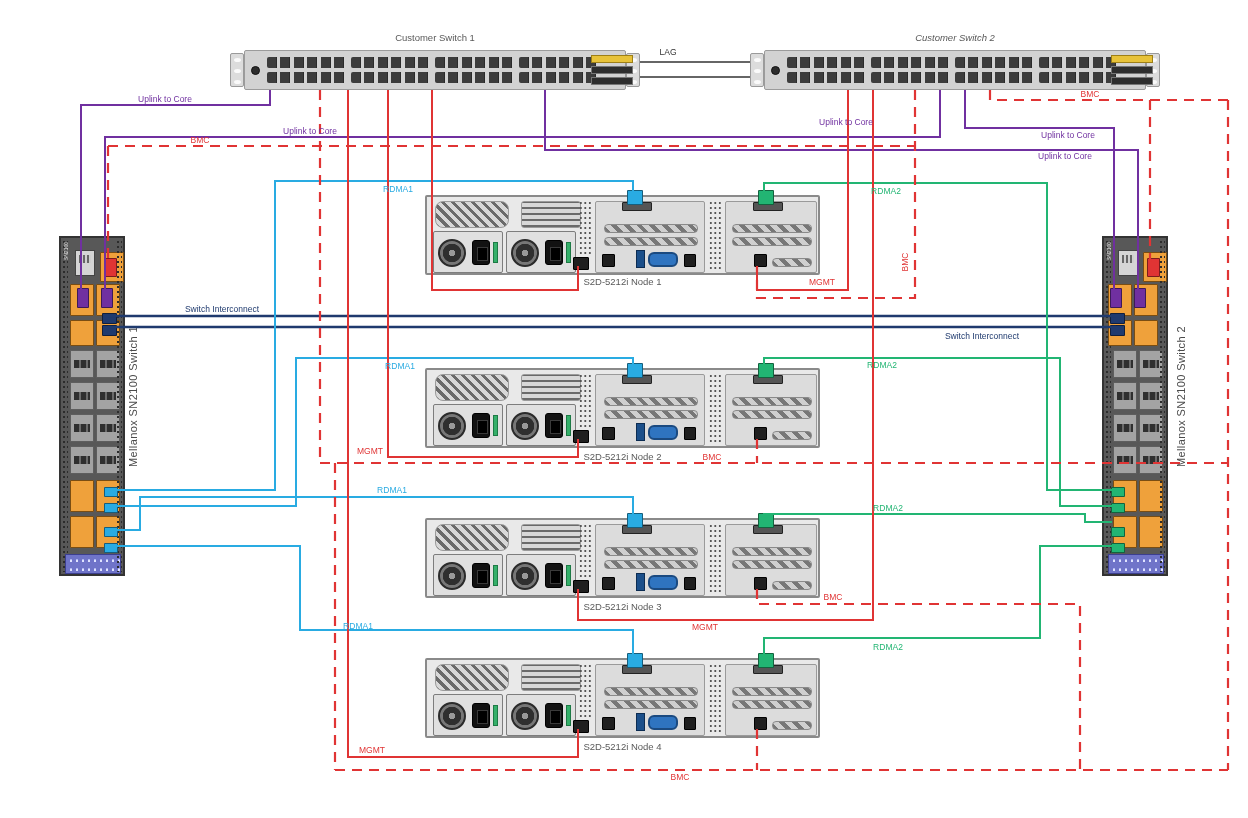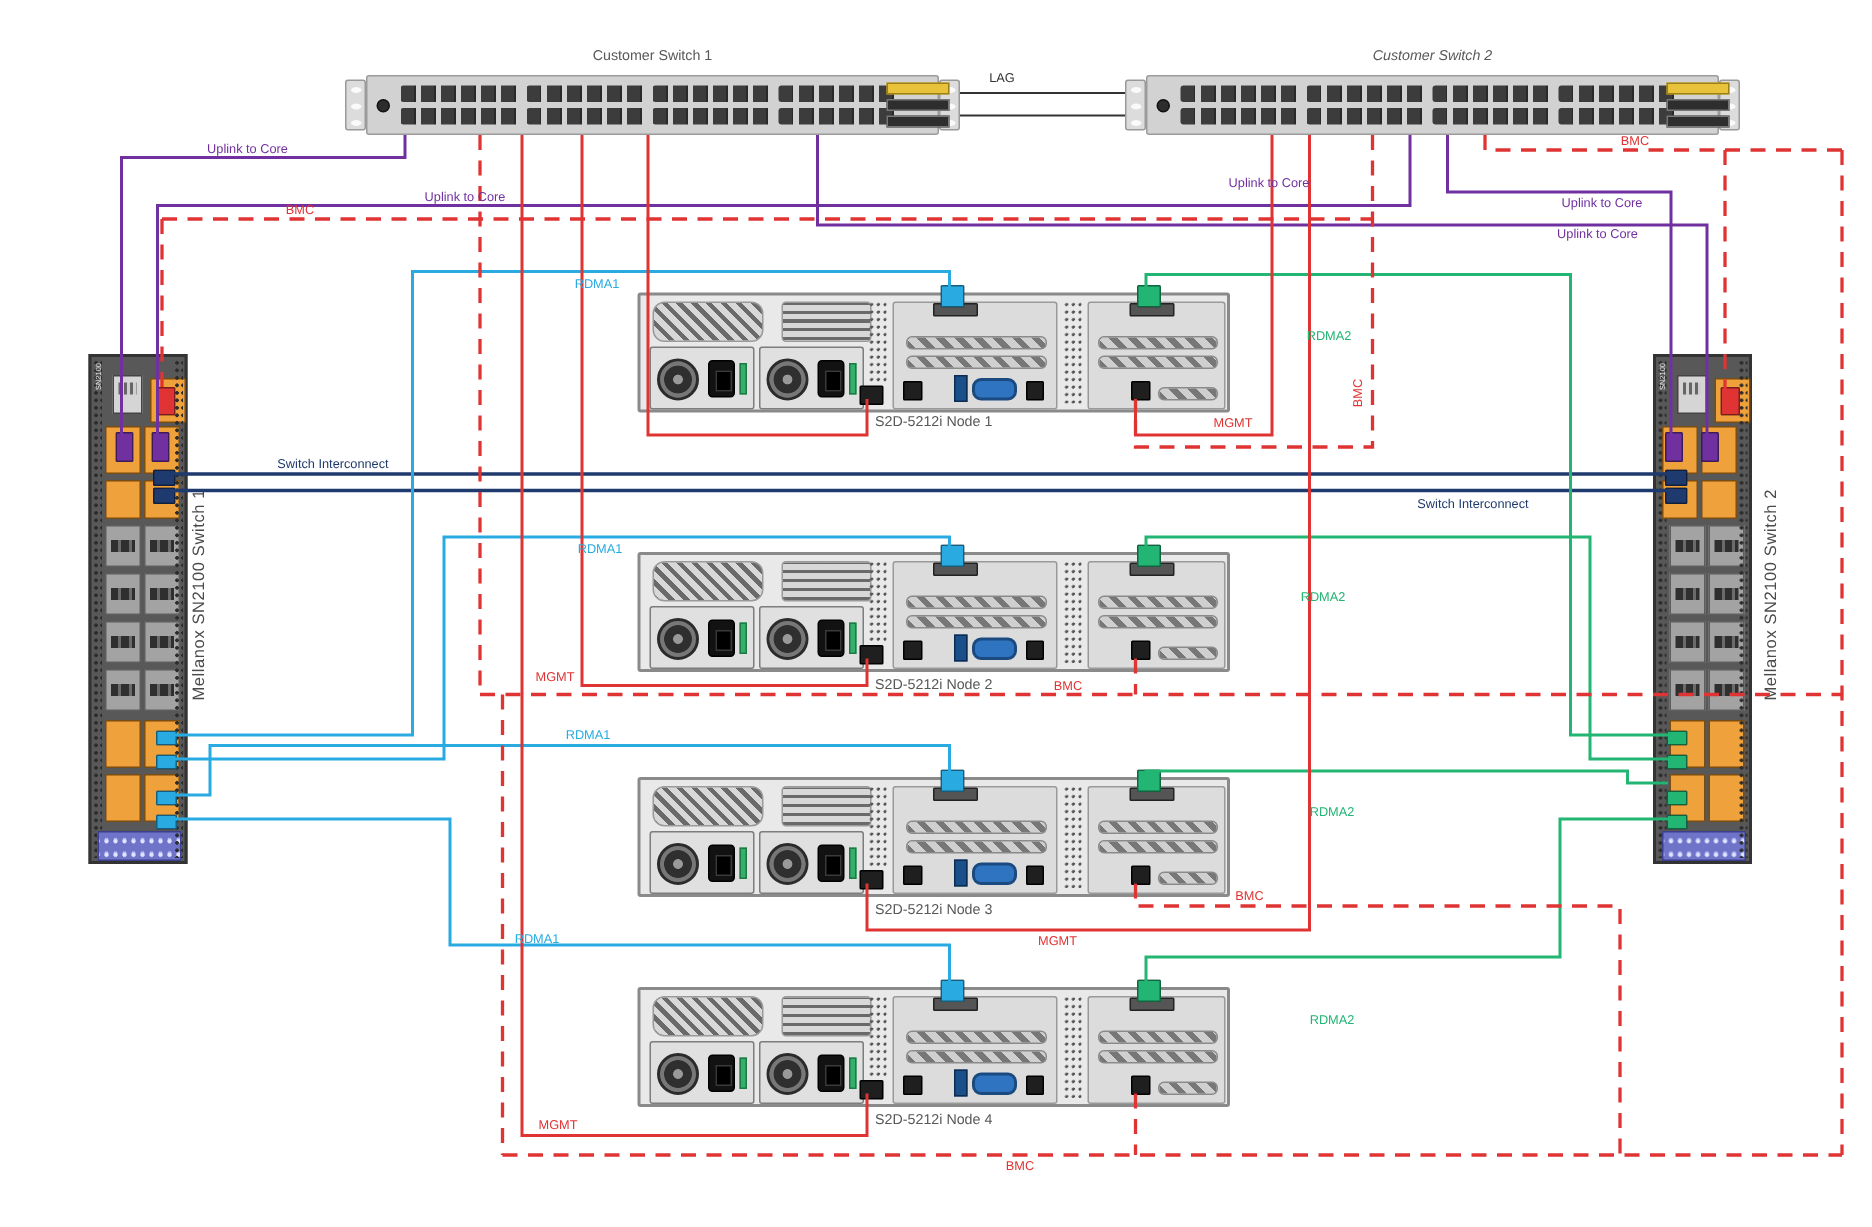--- a/index.html
+++ b/index.html
@@ -7,21 +7,21 @@
           font-family:"Liberation Sans",sans-serif;}
   #canvas *{box-sizing:border-box;}
 
   
   .clabel{position:absolute;transform:translate(-50%,-50%);font-size:8.5px;white-space:nowrap;
           background:transparent;line-height:1;}
   .clabel.vert{transform:translate(-50%,-50%) rotate(-90deg);}
   .lt-uplink{color:var(--c-uplink);}
   .lt-bmc,.lt-mgmt{color:var(--c-mgmt);}
   .lt-rdma1{color:var(--c-rdma1);}
-  .lt-rdma2{color:var(--c-rdma2);margin-top:33px;}
+  .lt-rdma2{color:var(--c-rdma2);}
   .lt-interconnect{color:var(--c-interconnect);}
   .lt-lag{color:var(--c-lag);}
   .devlabel{position:absolute;font-size:9.5px;color:#595959;text-align:center;line-height:1;}
   .vlabel{position:absolute;writing-mode:vertical-rl;transform:rotate(180deg);
           font-size:11px;color:#4a4a4a;letter-spacing:.4px;white-space:nowrap;}
 
   
   svg.cables{position:absolute;left:0;top:0;z-index:30;pointer-events:none;}
   svg.cables path{fill:none;}
   .st-lag path{stroke:var(--c-lag);stroke-width:1.4;}

